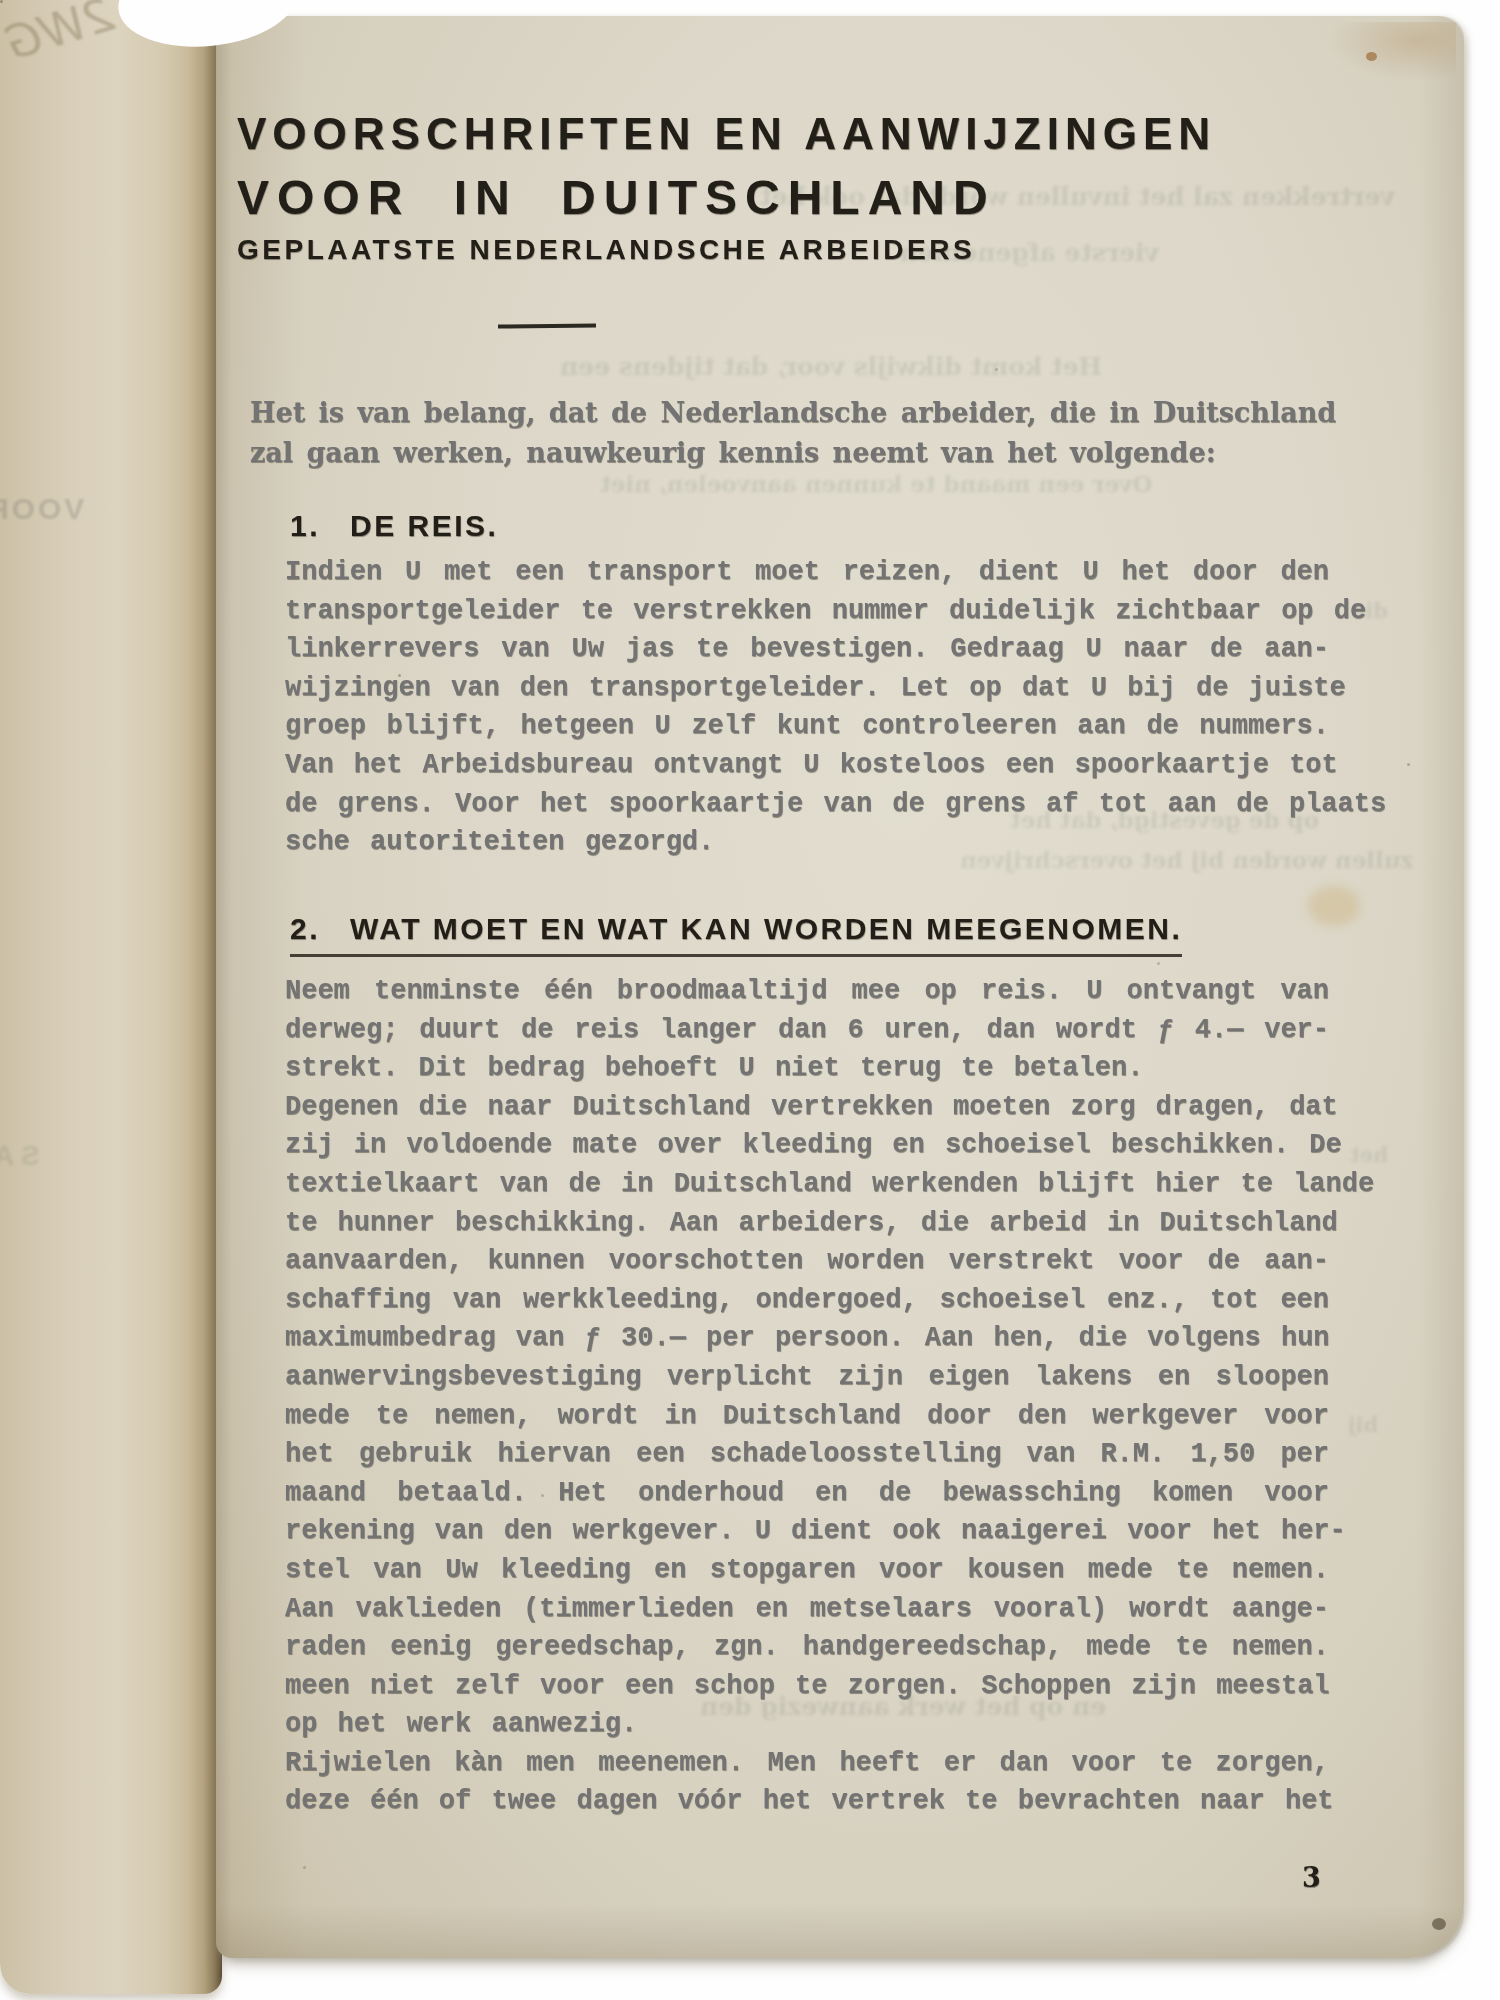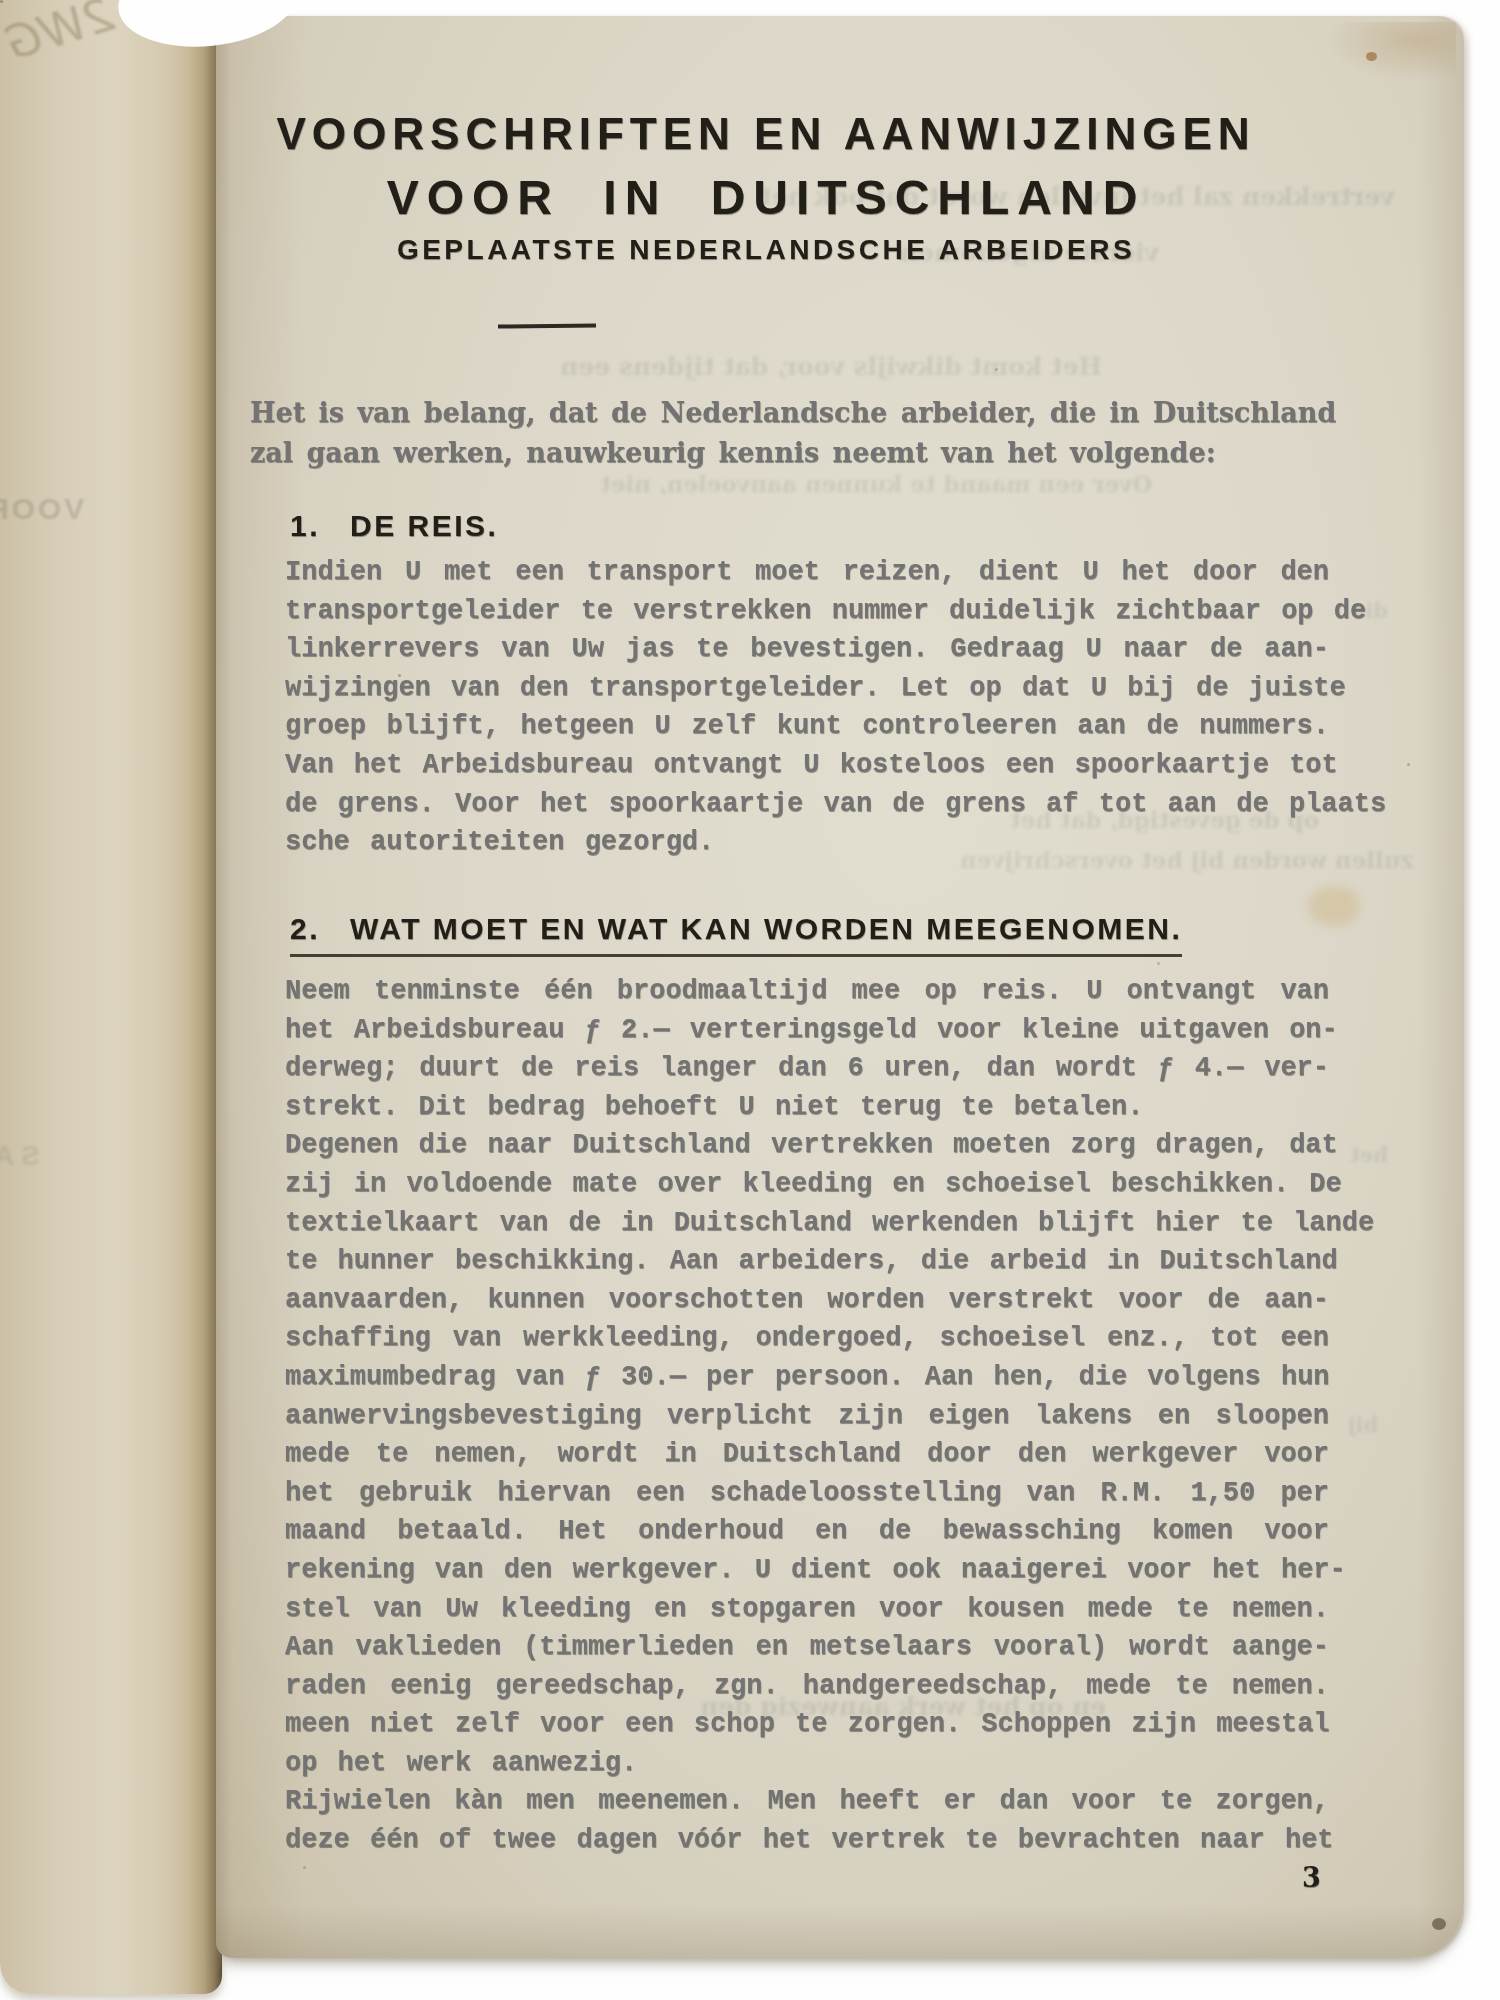--- a/index.html
+++ b/index.html
@@ -42,21 +42,21 @@
     background:rgba(85,74,56,.65);filter:blur(.5px);}
   .specks{position:absolute;left:0;top:0;width:3px;height:3px;border-radius:50%;
     background:rgba(112,88,52,.5);
     box-shadow:398px 674px rgba(112,88,52,.45), 1243px 1184px rgba(112,88,52,.4),
                541px 1494px rgba(112,88,52,.35), 1407px 763px rgba(112,88,52,.4),
                303px 1866px rgba(112,88,52,.35), 1157px 962px rgba(100,80,50,.3),
                362px 1261px rgba(100,80,50,.35), 995px 368px rgba(100,80,50,.3);}
 
   
   .ink{color:#221e18;text-shadow:.5px .6px .7px rgba(45,38,26,.45);}
-  .title-line{position:absolute;left:226px;width:1080px;text-align:center;
+  .title-line{position:absolute;left:237px;width:1080px;text-align:left;
     font-family:"Liberation Sans","DejaVu Sans",sans-serif;font-weight:bold;line-height:1;
     white-space:nowrap;}
   .t1{top:112px;font-size:44px;letter-spacing:6px;text-shadow:.6px .8px .9px rgba(40,33,22,.55);}
   .t2{top:174px;font-size:48px;letter-spacing:8px;word-spacing:22px;}
   .t3{top:236px;font-size:28px;letter-spacing:3.5px;}
   .title-rule{position:absolute;left:498px;top:324px;width:98px;height:4px;background:#2c2822;
     transform:rotate(-.6deg);}
 
   .intro{position:absolute;left:250px;top:393px;width:1078px;}
   .body-block{position:absolute;width:1044px;left:285px;font-family:Liberation Mono, monospace;}
@@ -157,21 +157,20 @@
       <span class="line">de grens. Voor het spoorkaartje van de grens af tot aan de plaats</span>
       <span class="line noj">sche autoriteiten gezorgd.</span>
     </div>
 
   <div class="sec-head sh2 ink">
     <span class="sec-num">2.</span>
     <span>WAT MOET EN WAT KAN WORDEN MEEGENOMEN.</span>
   </div>
   <div class="body-block s2-body">
       <span class="line">Neem tenminste één broodmaaltijd mee op reis. U ontvangt van</span>
-      <span class="line">het Arbeidsbureau ƒ 2.— verteringsgeld voor kleine uitgaven on-</span>
       <span class="line">derweg; duurt de reis langer dan 6 uren, dan wordt ƒ 4.— ver-</span>
       <span class="line noj">strekt. Dit bedrag behoeft U niet terug te betalen.</span>
       <span class="line">Degenen die naar Duitschland vertrekken moeten zorg dragen, dat</span>
       <span class="line">zij in voldoende mate over kleeding en schoeisel beschikken. De</span>
       <span class="line">textielkaart van de in Duitschland werkenden blijft hier te lande</span>
       <span class="line">te hunner beschikking. Aan arbeiders, die arbeid in Duitschland</span>
       <span class="line">aanvaarden, kunnen voorschotten worden verstrekt voor de aan-</span>
       <span class="line">schaffing van werkkleeding, ondergoed, schoeisel enz., tot een</span>
       <span class="line">maximumbedrag van ƒ 30.— per persoon. Aan hen, die volgens hun</span>
       <span class="line">aanwervingsbevestiging verplicht zijn eigen lakens en sloopen</span>

